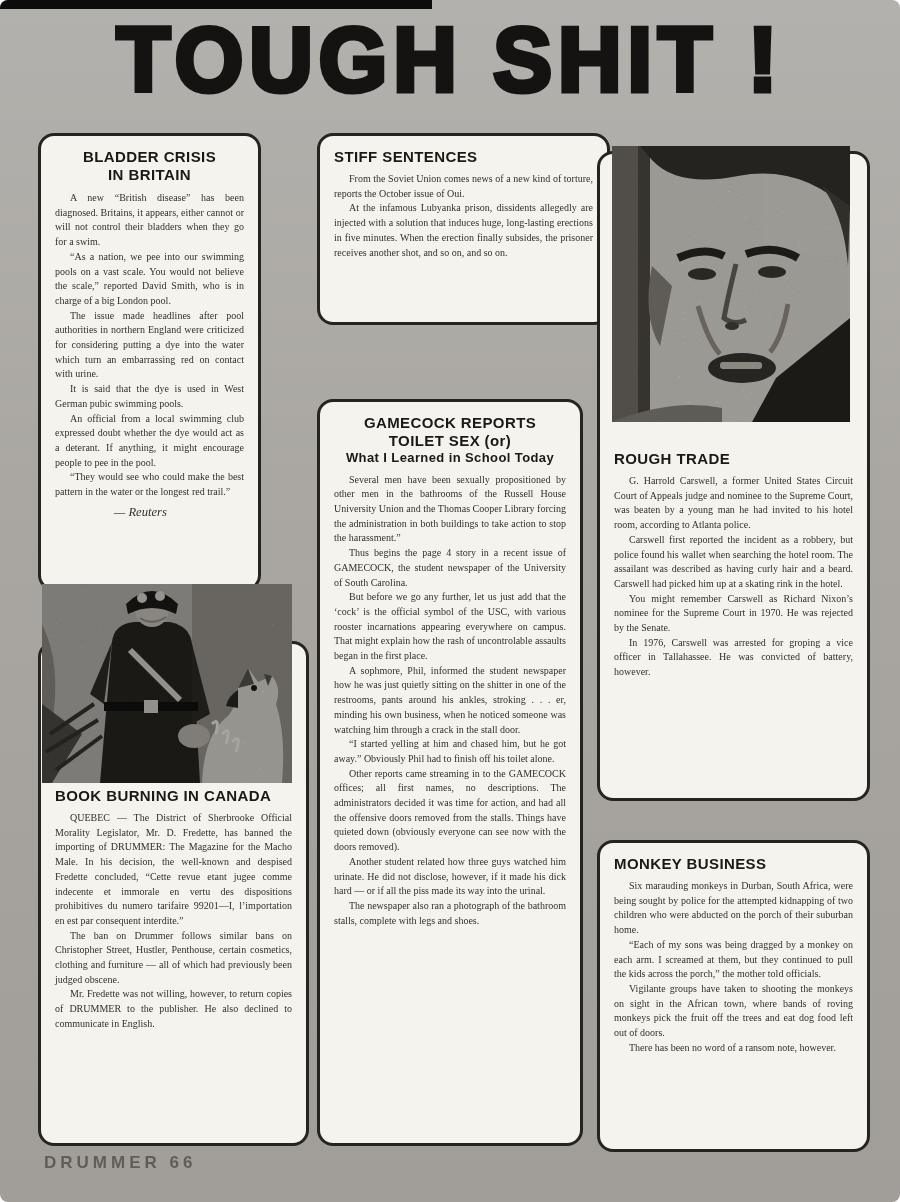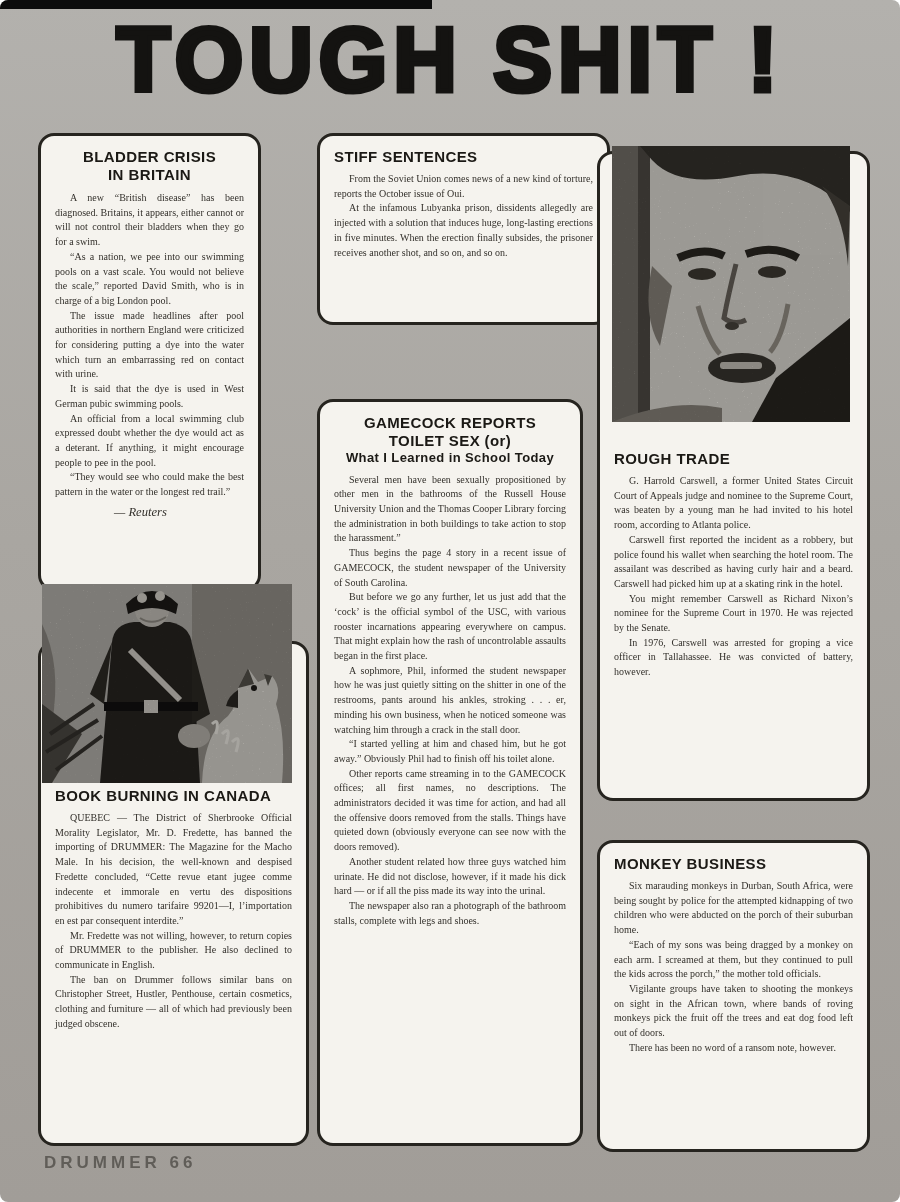--- a/index.html
+++ b/index.html
@@ -168,22 +168,22 @@
         <p class="para">Vigilante groups have taken to shooting the monkeys on sight in the African town, where bands of roving monkeys pick the fruit off the trees and eat dog food left out of doors.</p>
         <p class="para">There has been no word of a ransom note, however.</p>
       </div>
   </section>
 
   <section class="box" style="left:38px;top:641px;width:271px;height:505px;">
     <div class="spacer-book"></div>
     <h2 class="heading">BOOK BURNING IN CANADA</h2>
     <div class="body">
         <p class="para">QUEBEC — The District of Sherbrooke Official Morality Legislator, Mr. D. Fredette, has banned the importing of DRUMMER: The Magazine for the Macho Male. In his decision, the well-known and despised Fredette concluded, “Cette revue etant jugee comme indecente et immorale en vertu des dispositions prohibitives du numero tarifaire 99201—I, l’importation en est par consequent interdite.”</p>
+        <p class="para">The ban on Drummer follows similar bans on Christopher Street, Hustler, Penthouse, certain cosmetics, clothing and furniture — all of which had previously been judged obscene.</p>
         <p class="para">Mr. Fredette was not willing, however, to return copies of DRUMMER to the publisher. He also declined to communicate in English.</p>
-        <p class="para">The ban on Drummer follows similar bans on Christopher Street, Hustler, Penthouse, certain cosmetics, clothing and furniture — all of which had previously been judged obscene.</p>
       </div>
   </section>
 
   <figure class="photo" style="left:42px;top:584px;">
     <svg width="250" height="199" viewBox="0 0 250 199">
       <defs>
         <filter id="grainB">
             <feTurbulence type="fractalNoise" baseFrequency="0.7" numOctaves="2" result="n"></feTurbulence>
           <feColorMatrix in="n" type="matrix" values="0 0 0 0 0  0 0 0 0 0  0 0 0 0 0  0.9 0.9 0.9 0 0"></feColorMatrix>
           </filter>

